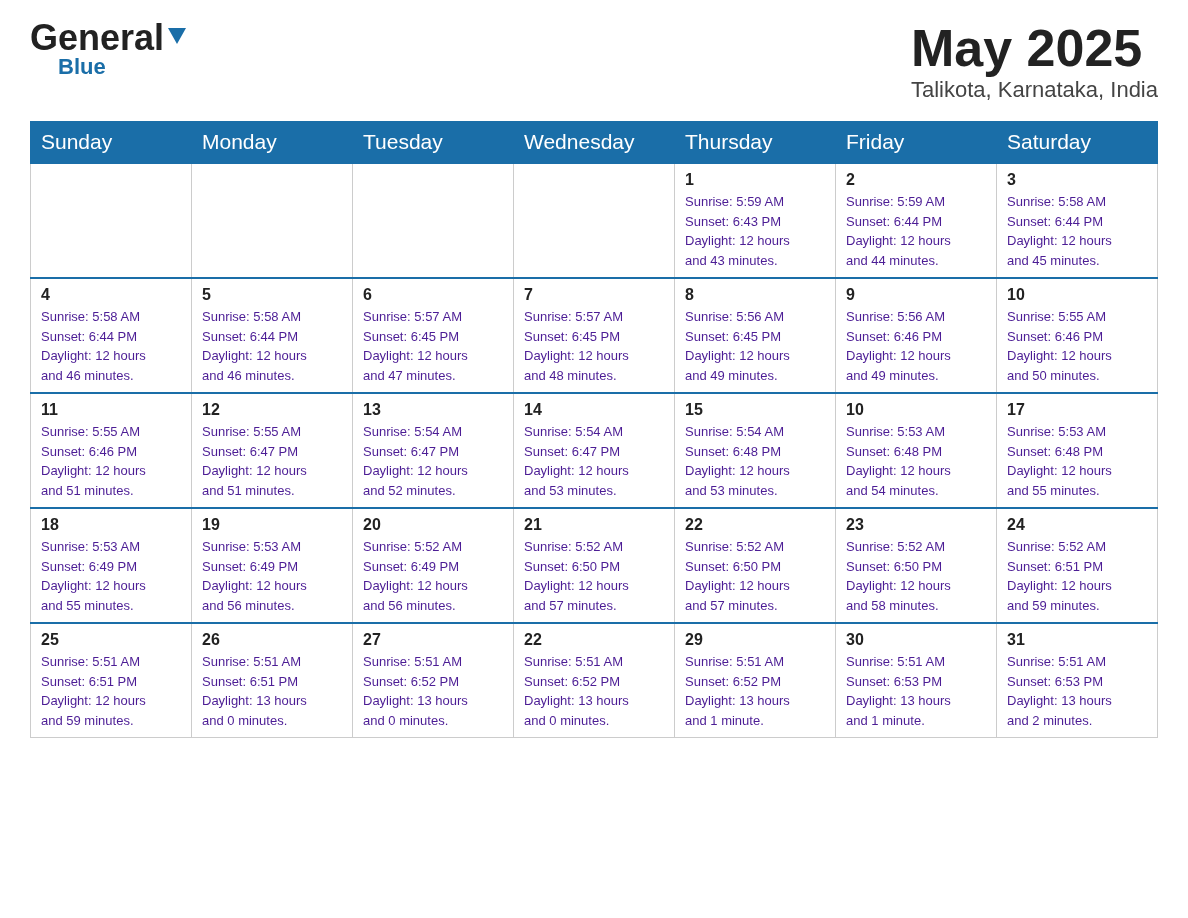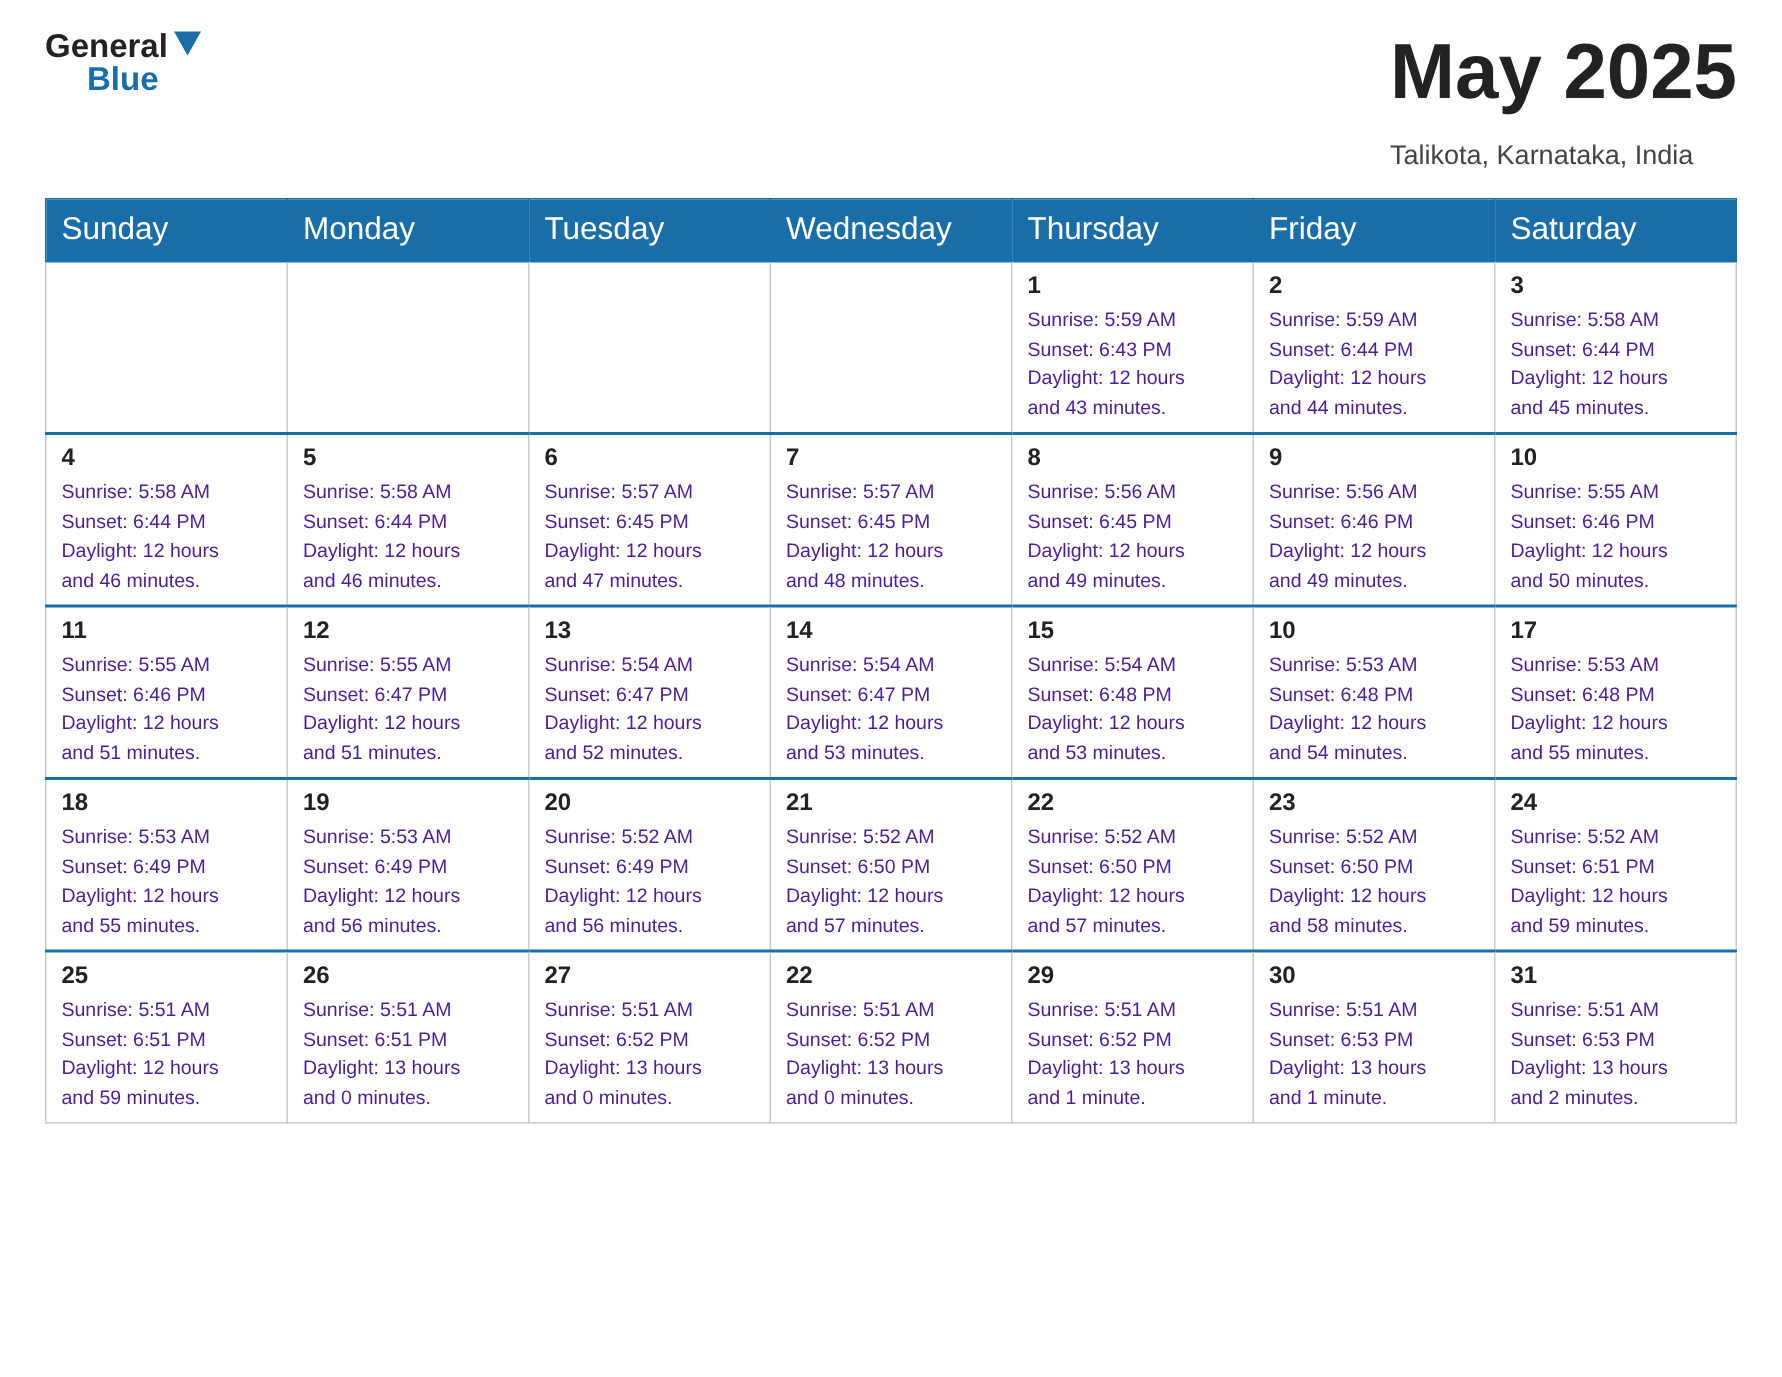--- a/index.html
+++ b/index.html
@@ -16,21 +16,21 @@
       justify-content: space-between;
       align-items: flex-start;
       margin-bottom: 18px;
     }
     .logo {
       display: flex;
       flex-direction: column;
       align-items: flex-start;
     }
     .logo-general {
-      font-size: 22px;
+      font-size: 36px;
       font-weight: bold;
       color: #222;
       line-height: 1;
     }
     .logo-blue {
       font-size: 22px;
       font-weight: bold;
       color: #1a6ea8;
       line-height: 1;
       margin-left: 28px;
@@ -49,23 +49,23 @@
     .title-area {
       text-align: left;
     }
     .month-year {
       font-size: 52px;
       font-weight: bold;
       color: #222;
       line-height: 1.1;
     }
     .location {
-      font-size: 18px;
+      font-size: 22px;
       color: #444;
-      margin-top: 16px;
+      margin-top: 0;
     }
     table {
       width: 100%;
       border-collapse: collapse;
     }
     thead tr th {
       background: #1a6ea8;
       color: #fff;
       font-size: 21px;
       font-weight: normal;

